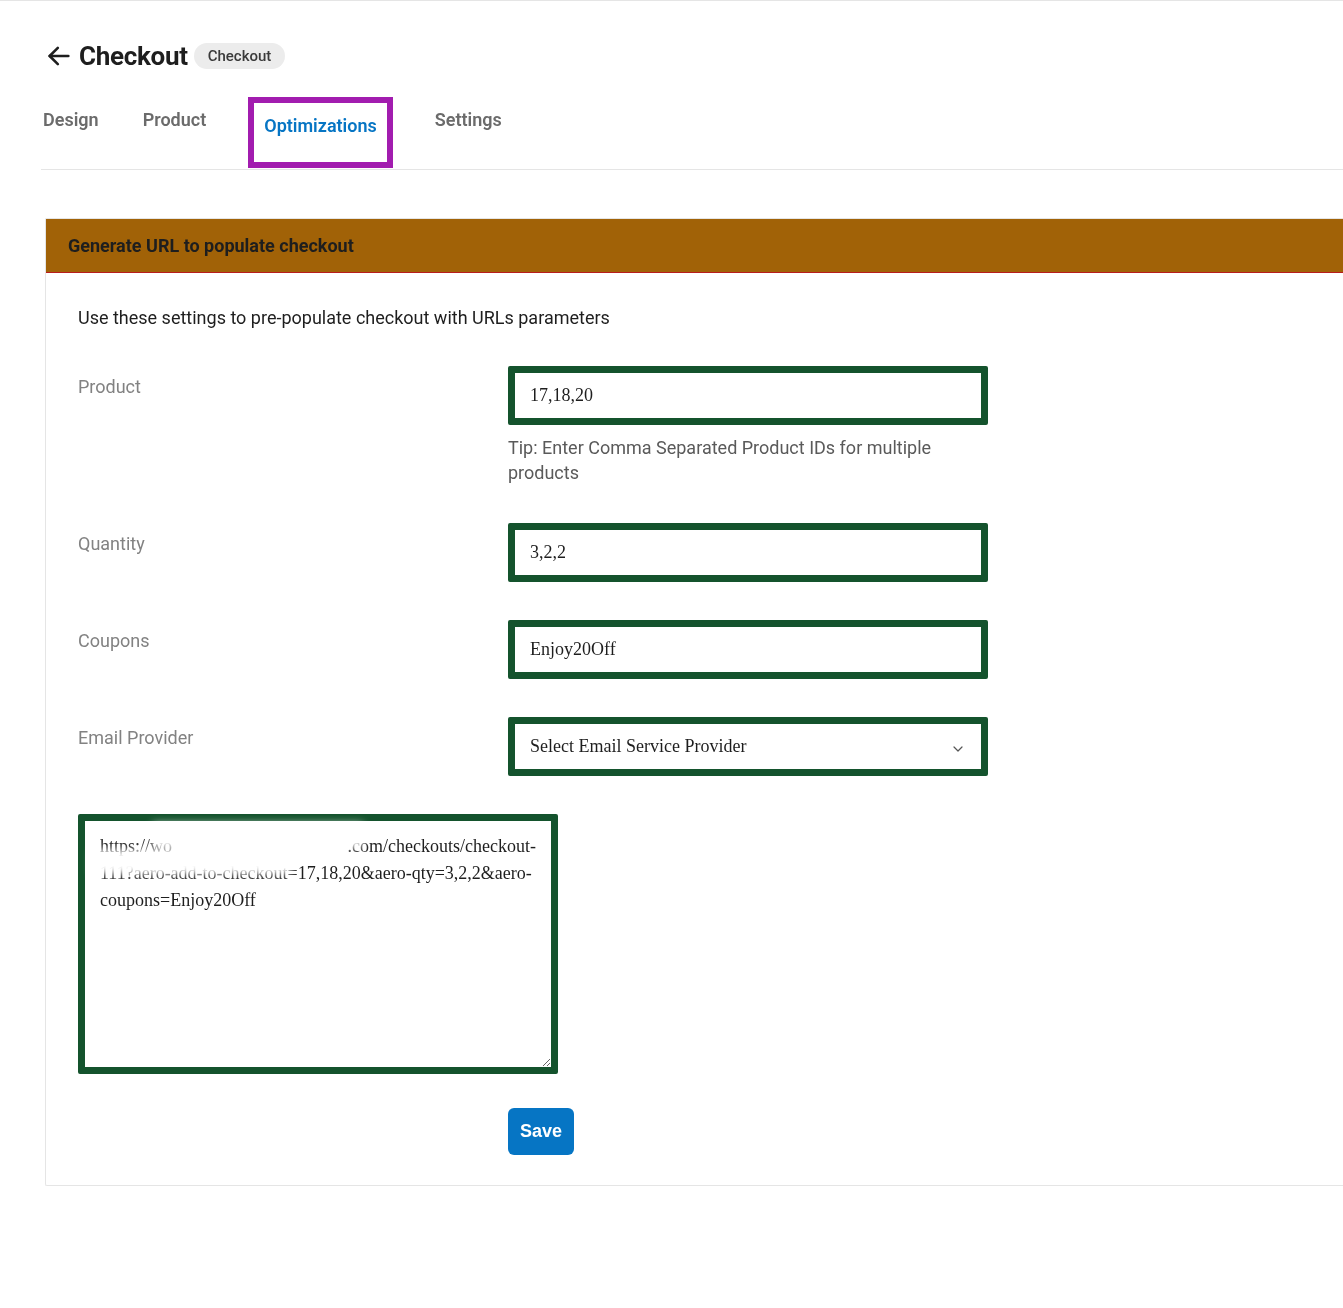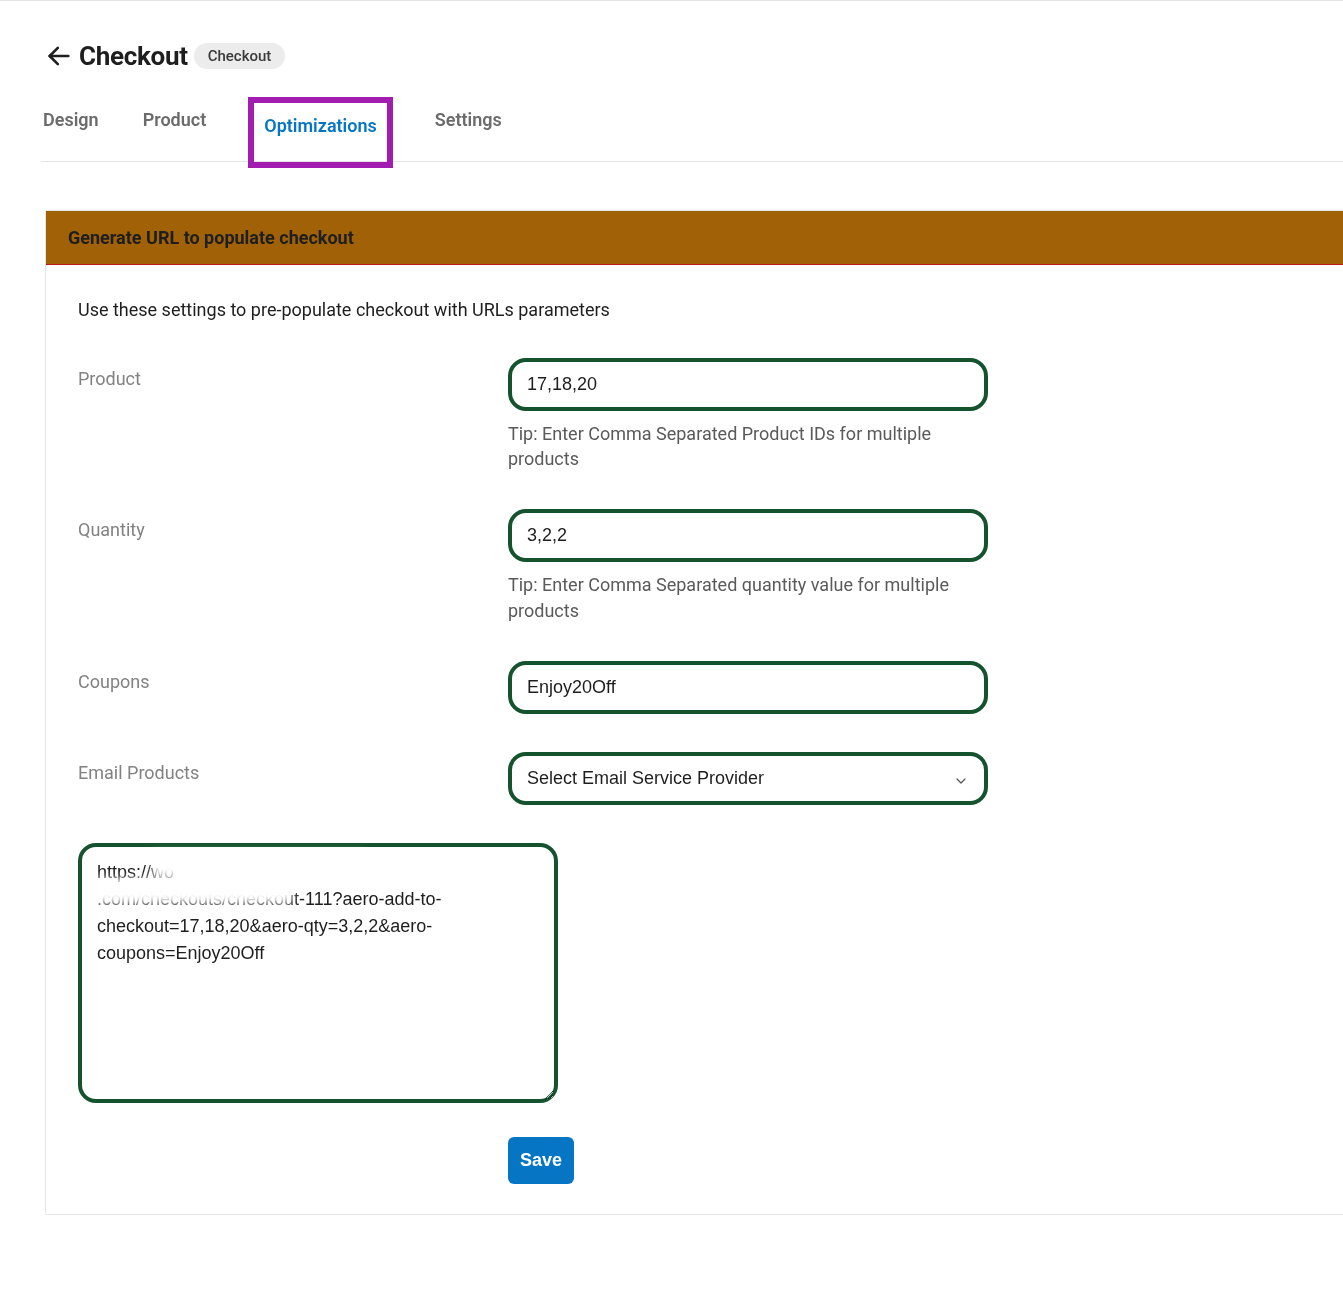--- a/index.html
+++ b/index.html
@@ -37,21 +37,21 @@
       color: #3a3a3a;
       font-size: 15px;
       padding: 4px 14px;
       border-radius: 14px;
       font-weight: 500;
     }
     .tabs {
       display: flex;
       gap: 40px;
       border-bottom: 1px solid #e5e5e5;
-      padding-bottom: 1px;
+      padding-bottom: 9px;
       margin-left: -4px;
     }
     .tab {
       font-size: 18px;
       font-weight: 600;
       color: #6b6b6b;
       padding: 6px 2px 16px 2px;
       cursor: pointer;
       position: relative;
     }
@@ -100,25 +100,25 @@
       color: #828282;
       padding-top: 10px;
     }
     .form-control {
       flex: 1;
       max-width: 480px;
     }
     input[type="text"], .select-box, textarea {
       width: 100%;
       max-width: 480px;
-      border: 4px solid #14532d;
-      border-radius: 18px;
+      border: 7px solid #14532d;
+      border-radius: 2px;
       padding: 12px 15px;
       font-size: 18px;
-      font-family: Liberation Sans, sans-serif;
+      font-family: Liberation Serif, serif;
       color: #1e1e1e;
       background: #fff;
     }
     .tip {
       font-size: 18px;
       color: #5a5a5a;
       margin-top: 10px;
       line-height: 1.4;
     }
     .select-box {
@@ -211,33 +211,32 @@
         <div class="form-control">
           <input type="text" value="17,18,20" style="">
           <div class="tip">Tip: Enter Comma Separated Product IDs for multiple products</div>
         </div>
       </div>
 
       <div class="form-row">
         <div class="form-label">Quantity</div>
         <div class="form-control">
           <input type="text" value="3,2,2" style="">
-          <div class="tip">Tip: Enter Comma Separated quantity value for multiple products</div>
         </div>
       </div>
 
       <div class="form-row">
         <div class="form-label">Coupons</div>
         <div class="form-control">
           <input type="text" value="Enjoy20Off" style="">
         </div>
       </div>
 
       <div class="form-row">
-        <div class="form-label">Email Products</div>
+        <div class="form-label">Email Provider</div>
         <div class="form-control">
           <div class="select-box">
             <span>Select Email Service Provider</span>
             <span class="chevron">
               <svg width="16" height="16" viewBox="0 0 24 24" fill="none" stroke="currentColor" stroke-width="1.8" stroke-linecap="round" stroke-linejoin="round">
                 <polyline points="6 9 12 15 18 9"></polyline>
               </svg>
             </span>
           </div>
         </div>

